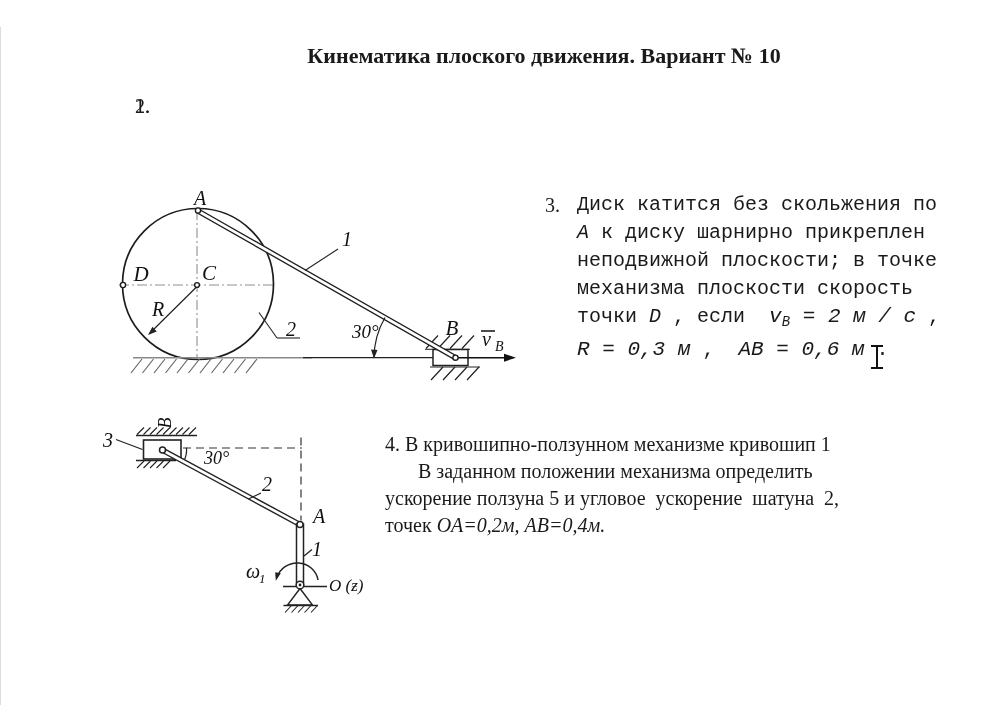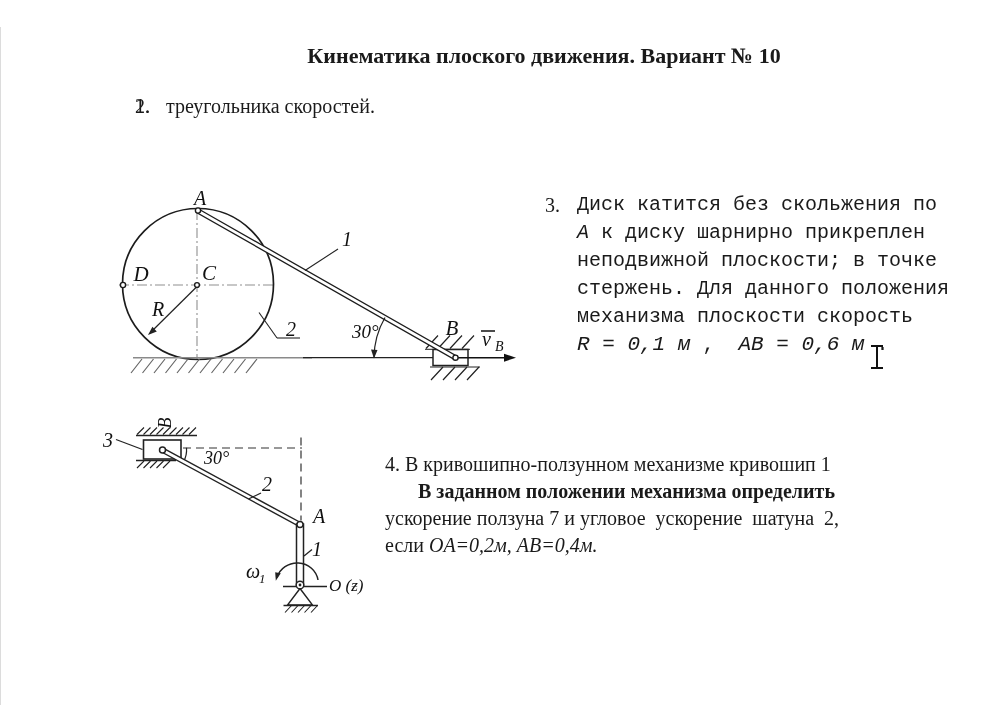--- a/index.html
+++ b/index.html
@@ -19,23 +19,23 @@
 
   .topics { position:absolute; left:135px; top:66px; font-size:20px; line-height:27px; }
   .topic  { position:relative; padding-left:31px; white-space:pre; }
   .topic .num { position:absolute; left:0; }
 
   .p3 { position:absolute; left:545px; top:164px; font-size:20px; line-height:28px; }
   .p3 .num { position:absolute; left:0; top:0; }
   .p3 .lines { margin-left:32px; }
   .p3 .line { white-space:pre;font-family:Liberation Mono, monospace; }
 
-  .p4 { position:absolute; left:385px; top:424px; font-size:20px; line-height:27px; }
+  .p4 { position:absolute; left:385px; top:404px; font-size:20px; line-height:27px; }
   .p4 .line { white-space:pre; }
-  .p4 .indent { padding-left:33px;font-weight:bold; }
+  .p4 .indent { padding-left:33px; }
 
   .fi { font-style:italic; }
   .fm { font-style:italic; font-size:21px; }
   .sb { font-style:italic; font-size:14px; vertical-align:-4px; }
 
   .d1 { position:absolute; left:95px;  top:155px; }
   .d2 { position:absolute; left:85px;  top:382px; }
   .cursor { position:absolute; left:869px; top:317px; }
 
   svg text { font-family:"Liberation Serif","DejaVu Serif",serif; font-style:italic; fill:#111; }
@@ -44,21 +44,20 @@
 <body>
 
 <div class="page">
   <div class="left-edge"></div>
 
   <div class="title">Кинематика плоского движения. Вариант № 10</div>
 
   <div class="topics">
     <div class="topic"><span class="num">1.</span></div>
     <div class="topic"><span class="num">2.</span></div>
-    <div class="topic"><span>треугольника скоростей.</span></div>
   </div>
 
   <svg class="d1" width="445" height="205" viewBox="95 155 445 205">
     <line x1="197" y1="183" x2="197" y2="332" stroke="#909090" stroke-width="1.1" stroke-dasharray="10 3 2 3"></line>
     <line x1="119" y1="258" x2="274" y2="258" stroke="#909090" stroke-width="1.1" stroke-dasharray="10 3 2 3"></line>
     <circle cx="198" cy="257" r="75.5" fill="none" stroke="#1c1c1c" stroke-width="1.7"></circle>
     <line x1="133" y1="330.7" x2="312" y2="330.7" stroke="#8a8a8a" stroke-width="1.4"></line>
     <line x1="303" y1="330.7" x2="456" y2="330.7" stroke="#222" stroke-width="1.2"></line>
     <path stroke="#666" stroke-width="1.2" fill="none" d="M142,332 l-11,14 M153.5,332 l-11,14 M165,332 l-11,14 M176.5,332 l-11,14 M188,332 l-11,14 M199.5,332 l-11,14 M211,332 l-11,14 M222.5,332 l-11,14 M234,332 l-11,14 M245.5,332 l-11,14 M257,332 l-11,14"></path>
 
@@ -143,31 +142,31 @@
     <text x="259" y="556" font-size="13">1</text>
     <text x="329" y="564" font-size="17">O (ƶ)</text>
   </svg>
 
   <div class="p3">
     <span class="num">3.</span>
     <div class="lines">
       <div class="line">Диск катится без скольжения по</div>
       <div class="line"><span class="fi">A</span><span> к диску шарнирно прикреплен</span></div>
       <div class="line">неподвижной плоскости; в точке</div>
-      <div class="line">стержень. Для данного положения</div>
       <div class="line">механизма плоскости скорость</div>
-      <div class="line"><span class="fm">R = 0,1 м</span><span> ,  </span><span class="fm">AB = 0,6 м</span><span> .</span></div>
+      <div class="line"><span>точки </span><span class="fi">D</span><span> , если  </span><span class="fm">v</span><span class="sb">B</span><span class="fm"> = 2 м / с</span><span> ,</span></div>
+      <div class="line"><span class="fm">R = 0,3 м</span><span> ,  </span><span class="fm">AB = 0,6 м</span><span> .</span></div>
     </div>
   </div>
 
   <div class="p4">
     <div class="line">4. В кривошипно-ползунном механизме кривошип 1</div>
     <div class="line indent">В заданном положении механизма определить</div>
-    <div class="line">ускорение ползуна 7 и угловое  ускорение  шатуна  2,</div>
-    <div class="line"><span>если </span><span class="fi">OA=0,2м, AB=0,4м.</span></div>
+    <div class="line">ускорение ползуна 5 и угловое  ускорение  шатуна  2,</div>
+    <div class="line"><span>точек </span><span class="fi">OA=0,2м, AB=0,4м.</span></div>
   </div>
 
   <svg class="cursor" width="18" height="27" viewBox="0 0 18 27">
     <path d="M2,2 H14 M8,2 V24 M2,24 H14" stroke="#111" stroke-width="2" fill="none"></path>
   </svg>
 
   <div class="bottom-bar"></div>
 </div>
 
 </body></html>

